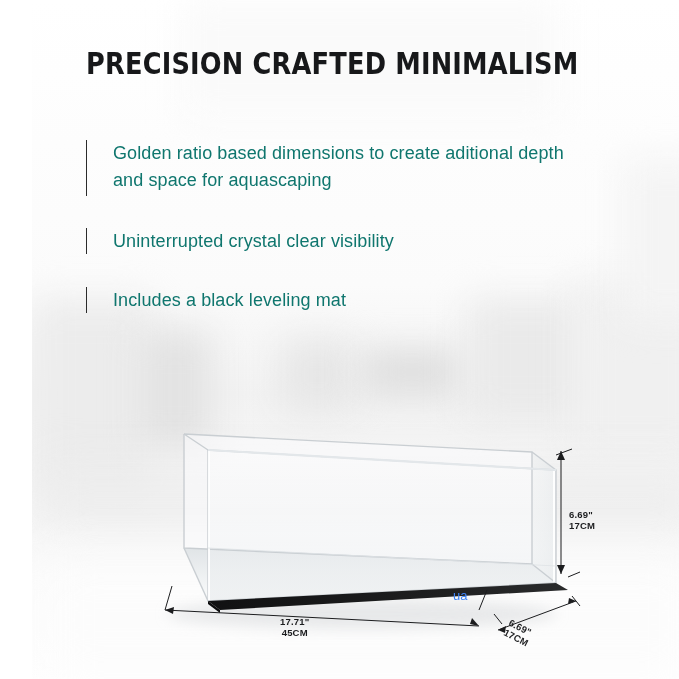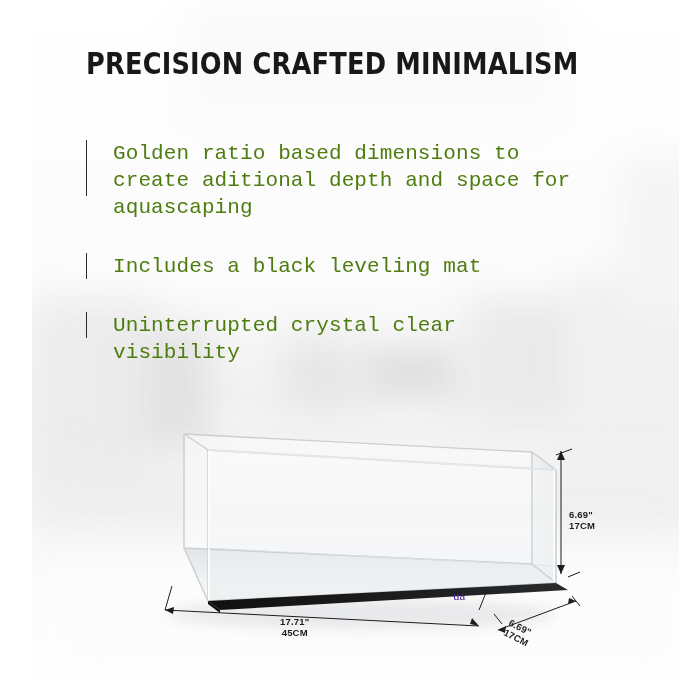--- a/index.html
+++ b/index.html
@@ -77,24 +77,24 @@
   .feature .rule {
     width: 1px;
     background: #2b2b2b;
     margin-right: 26px;
     flex: none;
   }
   .feature.f0 .rule { height: 56px; }
   .feature.f1 .rule { height: 26px; }
   .feature.f2 .rule { height: 26px; }
   .feature .text {
-    font-size: 21px;
+    font-size: 18px;
     line-height: 27px;
-    color: #4d7c0f;
-    font-family: Liberation Mono, monospace;
+    color: #0f766e;
+    font-family: Liberation Sans, sans-serif;
     letter-spacing: 0.1px;
     max-width: 470px;
   }
 
   
   .tank-wrap {
     position: absolute;
     left: 0;
     top: 0;
     width: 679px;
@@ -115,23 +115,23 @@
   }
   .dim-width  { left: 248px; top: 616px; text-align: center; }
   .dim-depth  { left: 480px; top: 617px; text-align: left; transform: rotate(27deg); transform-origin: left top; }
   .dim-height { left: 537px; top: 509px; text-align: left; }
   .brand-mark {
     position: absolute;
     left: 421px;
     top: 588px;
     width: 18px;
     height: 14px;
-    color: #4c1d95;
+    color: #3b82f6;
     font-size: 13px;
-    font-family: Liberation Serif, serif;
+    font-family: Liberation Sans, sans-serif;
   }
 </style>
 </head>
 <body>
 
 <div class="canvas">
 
   <div class="bg-layer">
     <div class="blur-shape bs1"></div>
     <div class="blur-shape bs2"></div>
@@ -145,27 +145,27 @@
     <div class="blur-shape bs10"></div>
   </div>
 
   <div class="headline">PRECISION CRAFTED MINIMALISM</div>
 
   <div class="features">
     <div class="feature f0">
       <div class="rule"></div>
       <div class="text">Golden ratio based dimensions to create aditional depth and space for aquascaping</div>
     </div>
+    <div class="feature f1">
+      <div class="rule"></div>
+      <div class="text">Uninterrupted crystal clear visibility</div>
+    </div>
     <div class="feature f2">
       <div class="rule"></div>
       <div class="text">Includes a black leveling mat</div>
-    </div>
-    <div class="feature f1">
-      <div class="rule"></div>
-      <div class="text">Uninterrupted crystal clear visibility</div>
     </div>
   </div>
 
   <div class="tank-wrap">
     <svg class="tank-svg" width="679" height="679" viewBox="0 0 679 679" xmlns="http://www.w3.org/2000/svg">
       <defs>
         <linearGradient id="glassFront" x1="0" y1="0" x2="0" y2="1">
           <stop offset="0%" stop-color="#ffffff" stop-opacity="0.30"></stop>
           <stop offset="55%" stop-color="#f3f5f6" stop-opacity="0.38"></stop>
           <stop offset="100%" stop-color="#e7eaec" stop-opacity="0.62"></stop>

